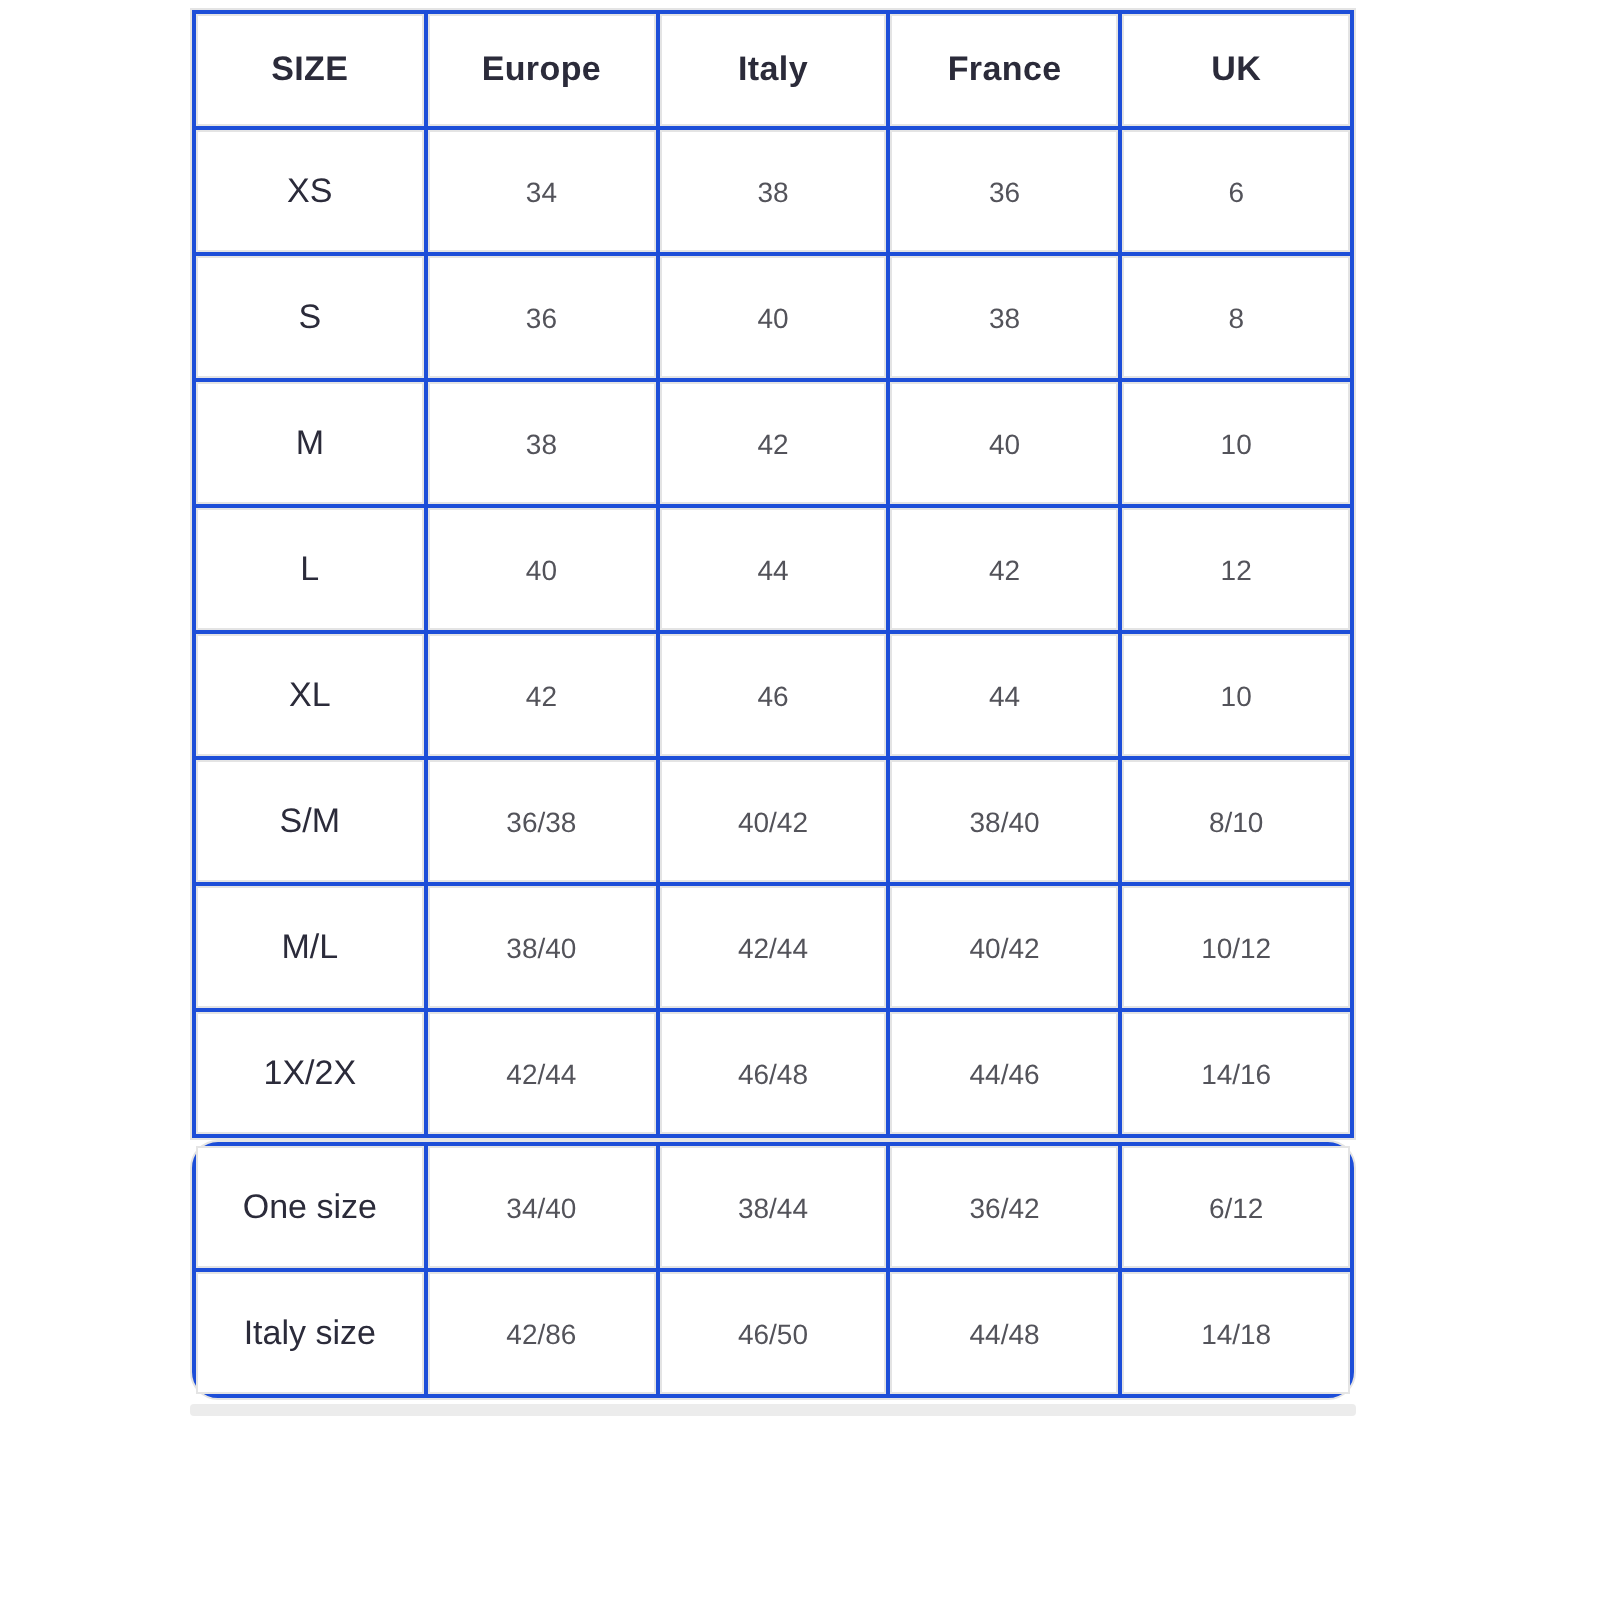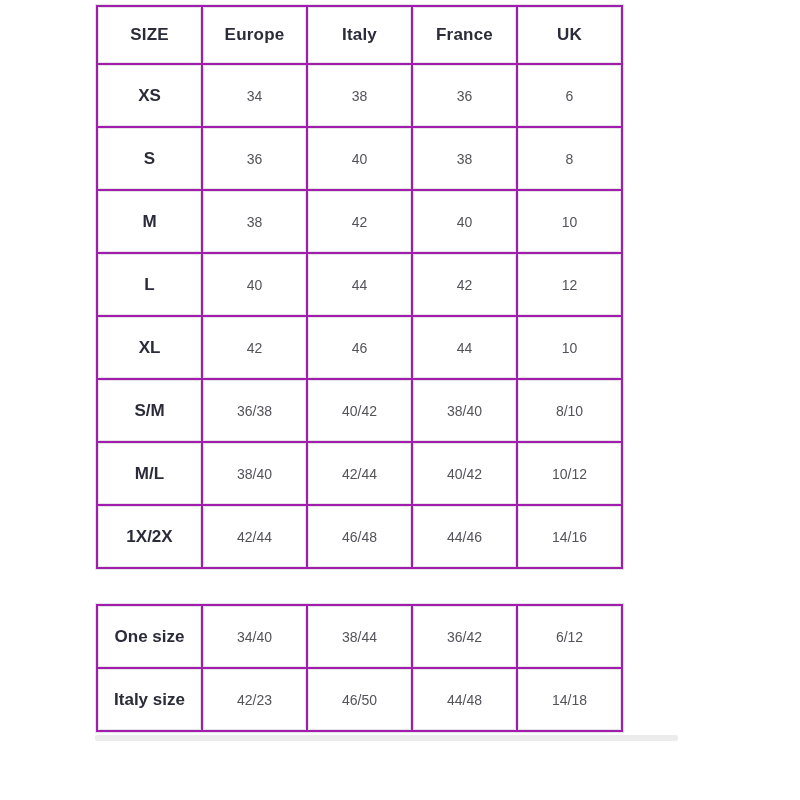--- a/index.html
+++ b/index.html
@@ -19,22 +19,22 @@
   .tables-wrap {
     position: absolute;
     left: 95px;
     top: 4px;
     width: 583px;
   }
   table.size-table {
     border-collapse: separate;
     border-spacing: 2px;
     border: 1px solid #e4e4e4;
-    background: #a21caf;
-    width: 529px;
+    background: #1d4ed8;
+    width: 583px;
     table-layout: fixed;
   }
   table.size-table th,
   table.size-table td {
     border: 1px solid #e4e4e4;
     background: #ffffff;
     text-align: center;
     vertical-align: middle;
     padding: 0;
     overflow: hidden;
@@ -47,25 +47,25 @@
     letter-spacing: 0.2px;
   }
   table.size-table td {
     height: 59px;
     font-size: 14px;
     font-weight: normal;
     color: #53535a;
   }
   table.size-table td.row-label {
     font-size: 17px;
-    font-weight: bold;
+    font-weight: normal;
     color: #2b2b3a;
   }
   table.size-table.secondary {
-    margin-top: 33px;
+    border-radius: 14px;
   }
   .cutoff-bar {
     margin-top: 2px;
     width: 583px;
     height: 6px;
     background: #ececec;
     border-radius: 2px;
   }
 </style>
 </head>
@@ -148,21 +148,21 @@
       <tbody>
         <tr>
           <td class="row-label">One size</td>
           <td>34/40</td>
           <td>38/44</td>
           <td>36/42</td>
           <td>6/12</td>
         </tr>
         <tr>
           <td class="row-label">Italy size</td>
-          <td>42/23</td>
+          <td>42/86</td>
           <td>46/50</td>
           <td>44/48</td>
           <td>14/18</td>
         </tr>
       </tbody>
     </table>
 
     <div class="cutoff-bar"></div>
 
   </div>

